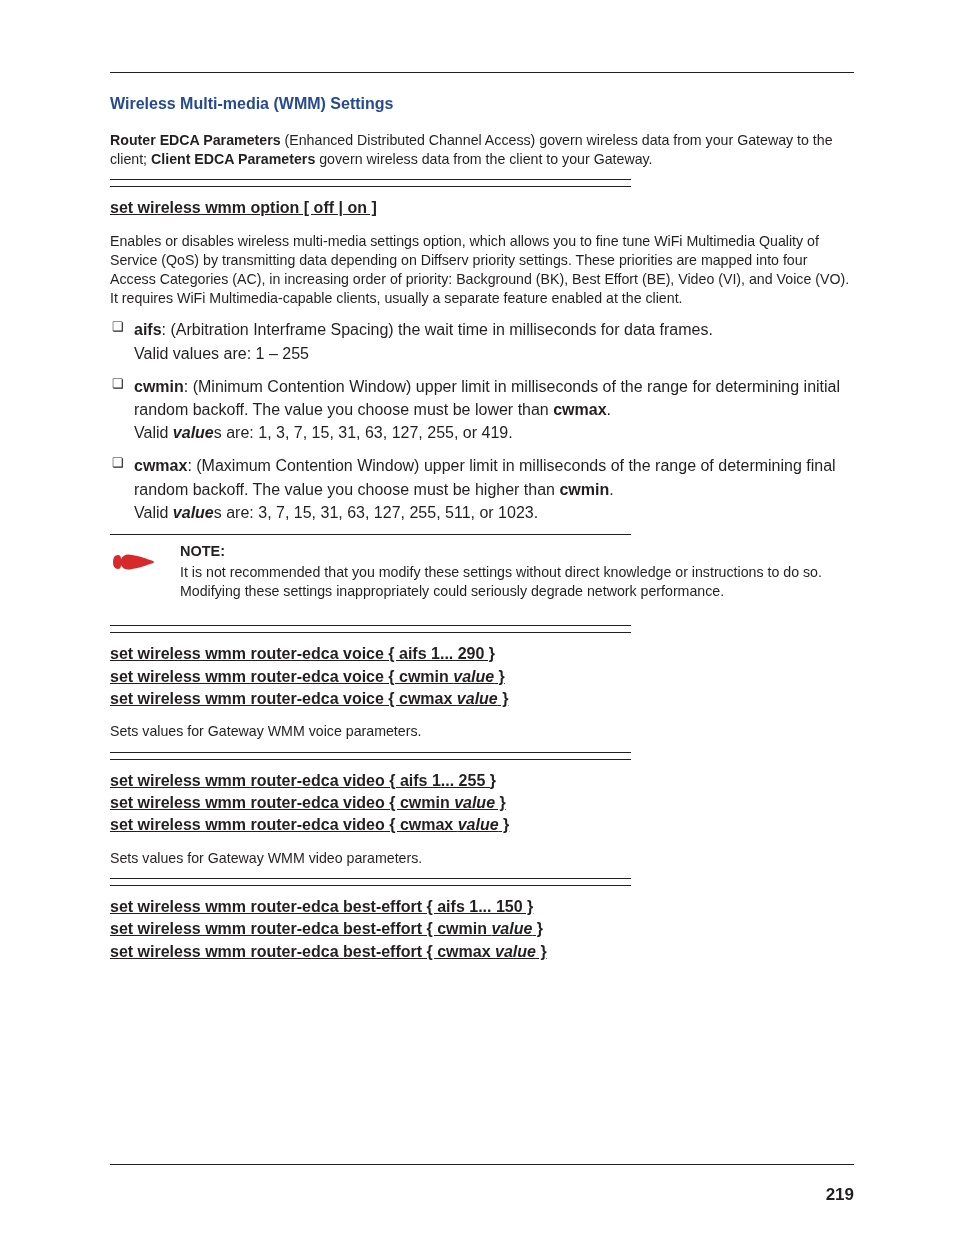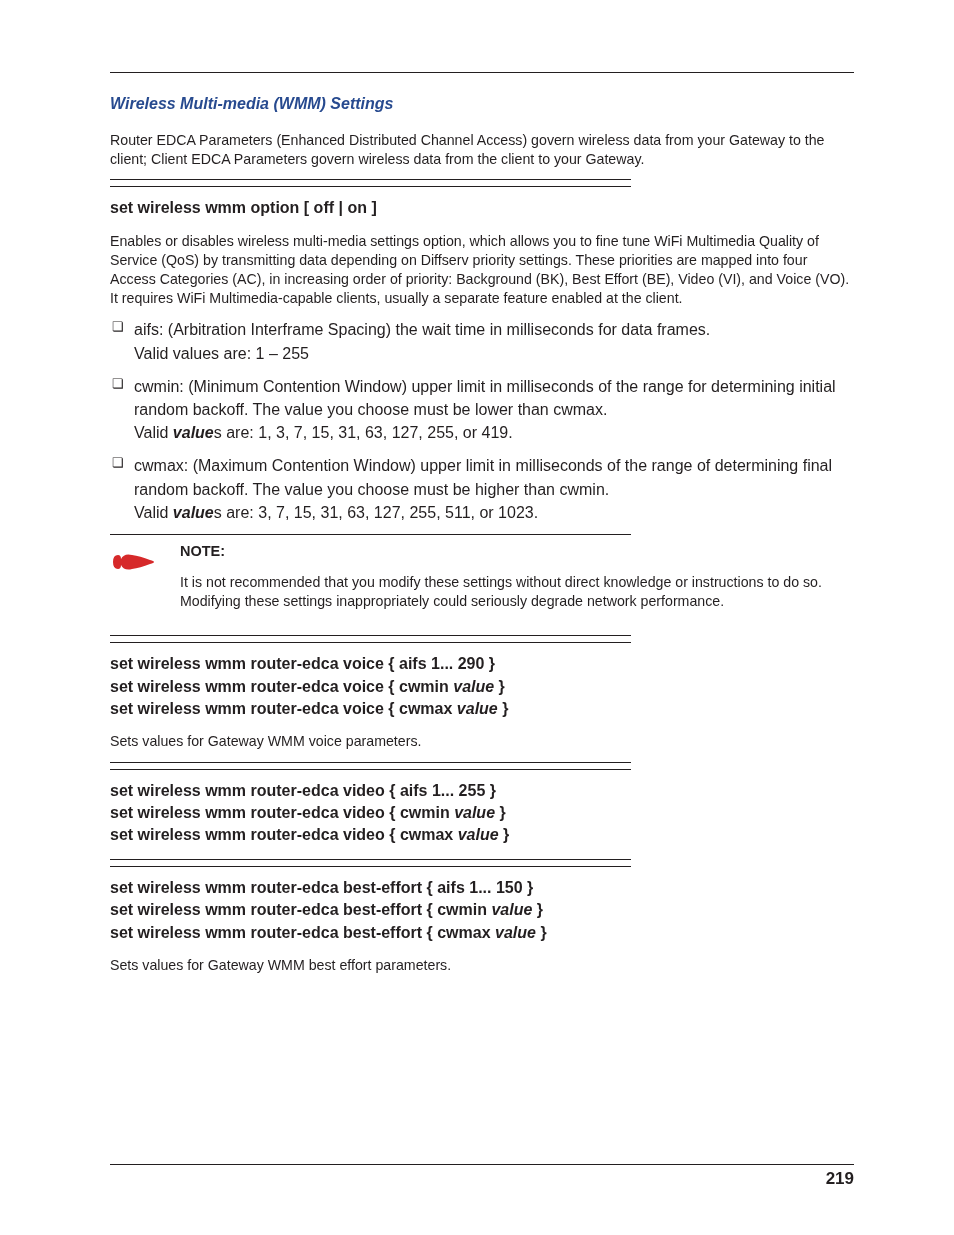--- a/index.html
+++ b/index.html
@@ -18,21 +18,20 @@
   }
   .top-rule {
     border-top: 1px solid #231f20;
     margin-bottom: 22px;
   }
   .section-title {
     color: #274a8f;
     font-weight: bold;
     font-size: 16px;
     margin: 0 0 18px 0;
-    font-style: italic;
   }
   p {
     font-size: 14.2px;
     line-height: 1.35;
     margin: 0 0 10px 0;
   }
   .hr-half {
     width: 70%;
     border: 0;
     border-top: 1px solid #231f20;
@@ -41,20 +40,21 @@
   .hr-half.thick {
     border-top: 1.5px solid #231f20;
     margin-top: 4px;
     margin-bottom: 10px;
   }
   .cmd-title {
     font-weight: bold;
     font-size: 16px;
     line-height: 1.4;
     margin: 2px 0 12px 0;
+    text-decoration: underline;
   }
   .cmd-title .ital {
     font-style: italic;
   }
   .bullet-list {
     list-style: none;
     padding: 0;
     margin: 6px 0 10px 0;
   }
   .bullet-list li {
@@ -64,43 +64,43 @@
     font-size: 16px;
     line-height: 1.45;
   }
   .bullet-list li::before {
     content: "❏";
     position: absolute;
     left: 2px;
     top: 0;
     font-size: 13px;
   }
-  .b { font-weight: normal; }
+  .b { font-weight: bold; }
   .bi { font-weight: bold; font-style: italic; }
   .note-block {
     display: flex;
     align-items: flex-start;
     margin: 8px 0 14px 0;
   }
   .note-icon {
     flex: 0 0 70px;
     padding-top: 4px;
   }
   .note-content {
     flex: 1;
   }
   .note-heading {
     font-weight: bold;
     font-size: 14.5px;
-    margin-bottom: 14px;
+    margin-bottom: 4px;
   }
   .page-number {
     position: absolute;
     right: 100px;
-    bottom: 46px;
+    bottom: 30px;
     font-weight: bold;
     font-size: 17px;
   }
   .footer-rule {
     position: absolute;
     left: 110px;
     right: 100px;
     bottom: 70px;
     border-top: 1px solid #231f20;
   }
@@ -163,25 +163,25 @@
         <div><span>set wireless wmm router-edca voice { cwmax </span><span class="ital">value</span><span> }</span></div>
       </div>
       <p>Sets values for Gateway WMM voice parameters.</p>
       <hr class="hr-half">
       <hr class="hr-half thick">
       <div class="cmd-title">
         <div><span>set wireless wmm router-edca video { aifs 1... 255 }</span></div>
         <div><span>set wireless wmm router-edca video { cwmin </span><span class="ital">value</span><span> }</span></div>
         <div><span>set wireless wmm router-edca video { cwmax </span><span class="ital">value</span><span> }</span></div>
       </div>
+      <p>Sets values for Gateway WMM video parameters.</p>
       <hr class="hr-half">
       <hr class="hr-half thick">
       <div class="cmd-title">
         <div><span>set wireless wmm router-edca best-effort { aifs 1... 150 }</span></div>
         <div><span>set wireless wmm router-edca best-effort { cwmin </span><span class="ital">value</span><span> }</span></div>
         <div><span>set wireless wmm router-edca best-effort { cwmax </span><span class="ital">value</span><span> }</span></div>
       </div>
-      <p>Sets values for Gateway WMM best effort parameters.</p>
     </div>
 
   <div class="footer-rule"></div>
   <div class="page-number">219</div>
 </div>
 
 </body></html>

